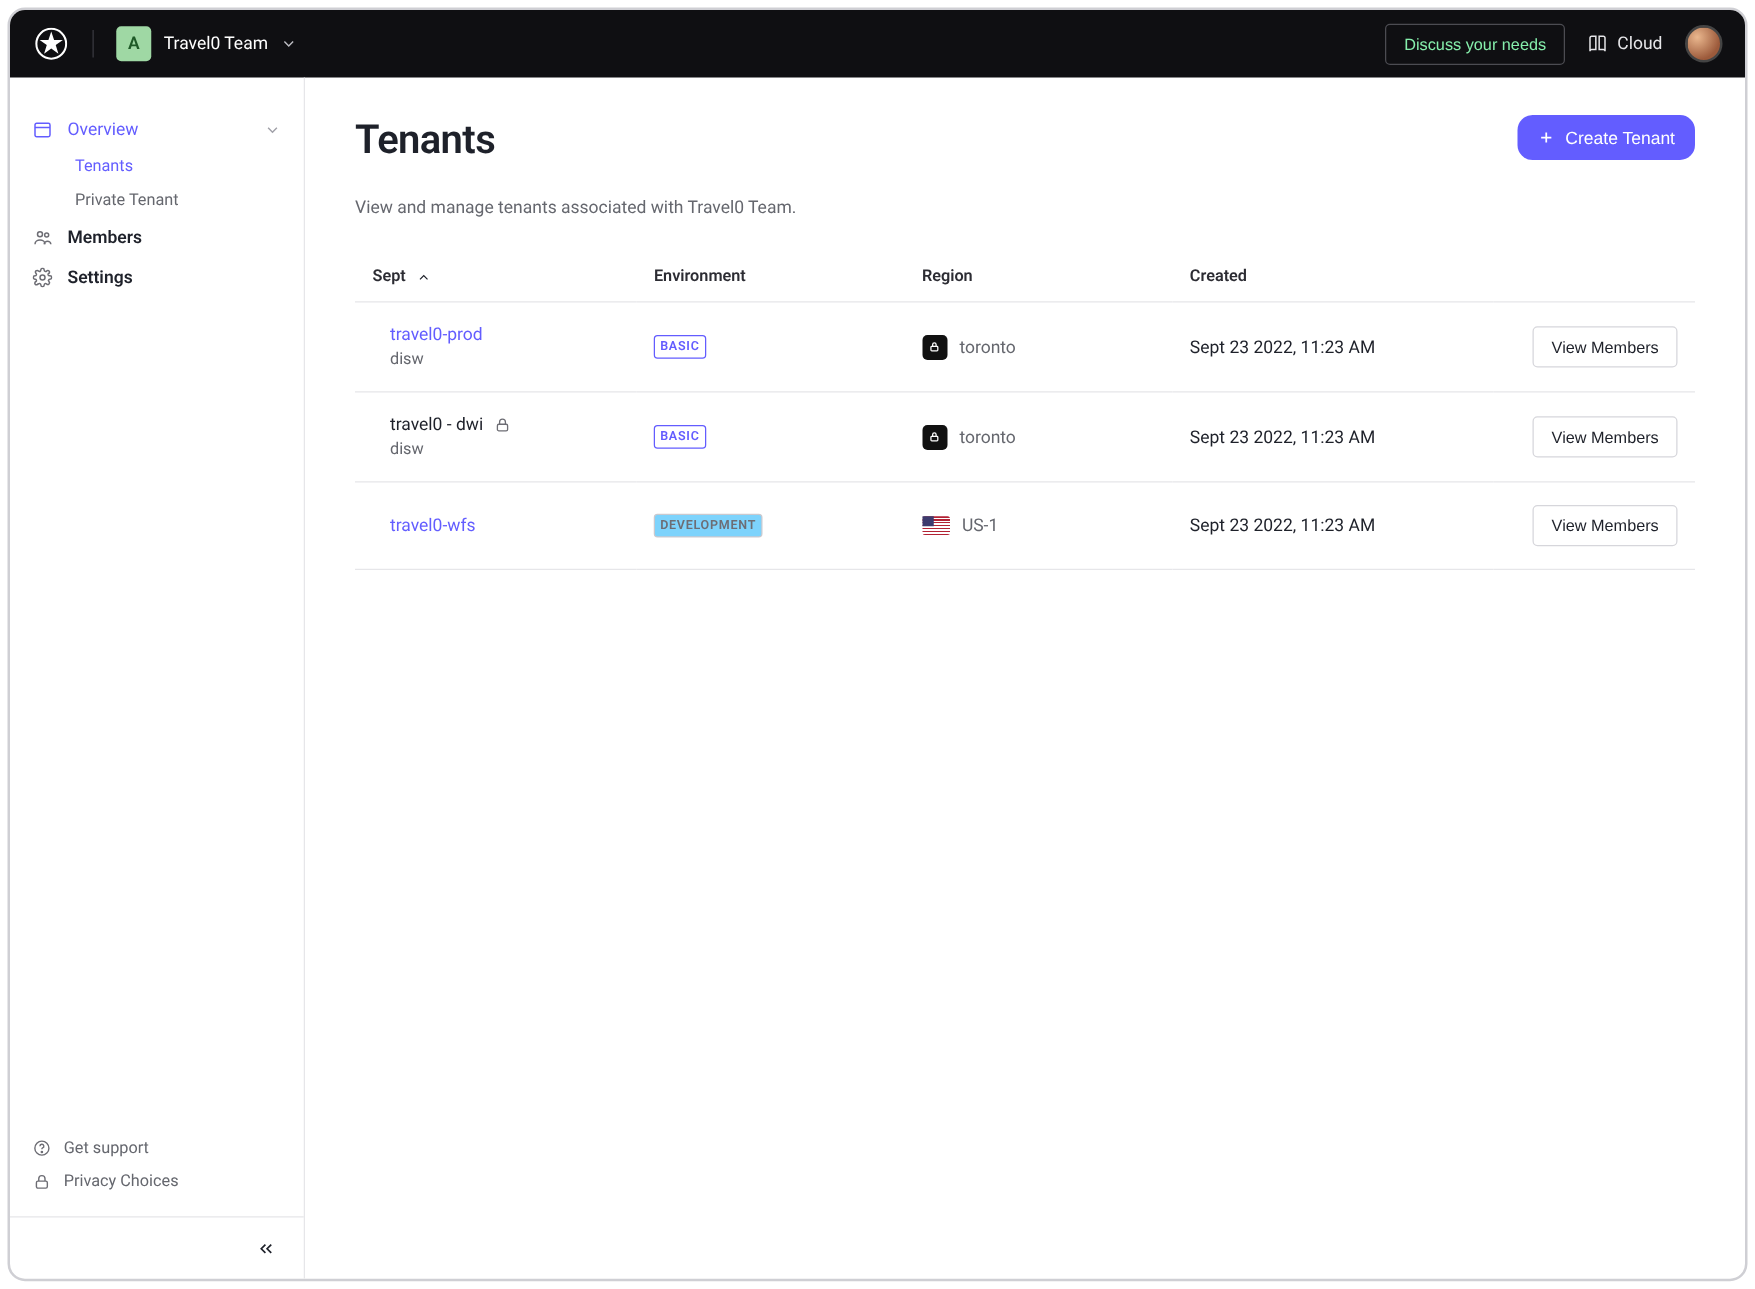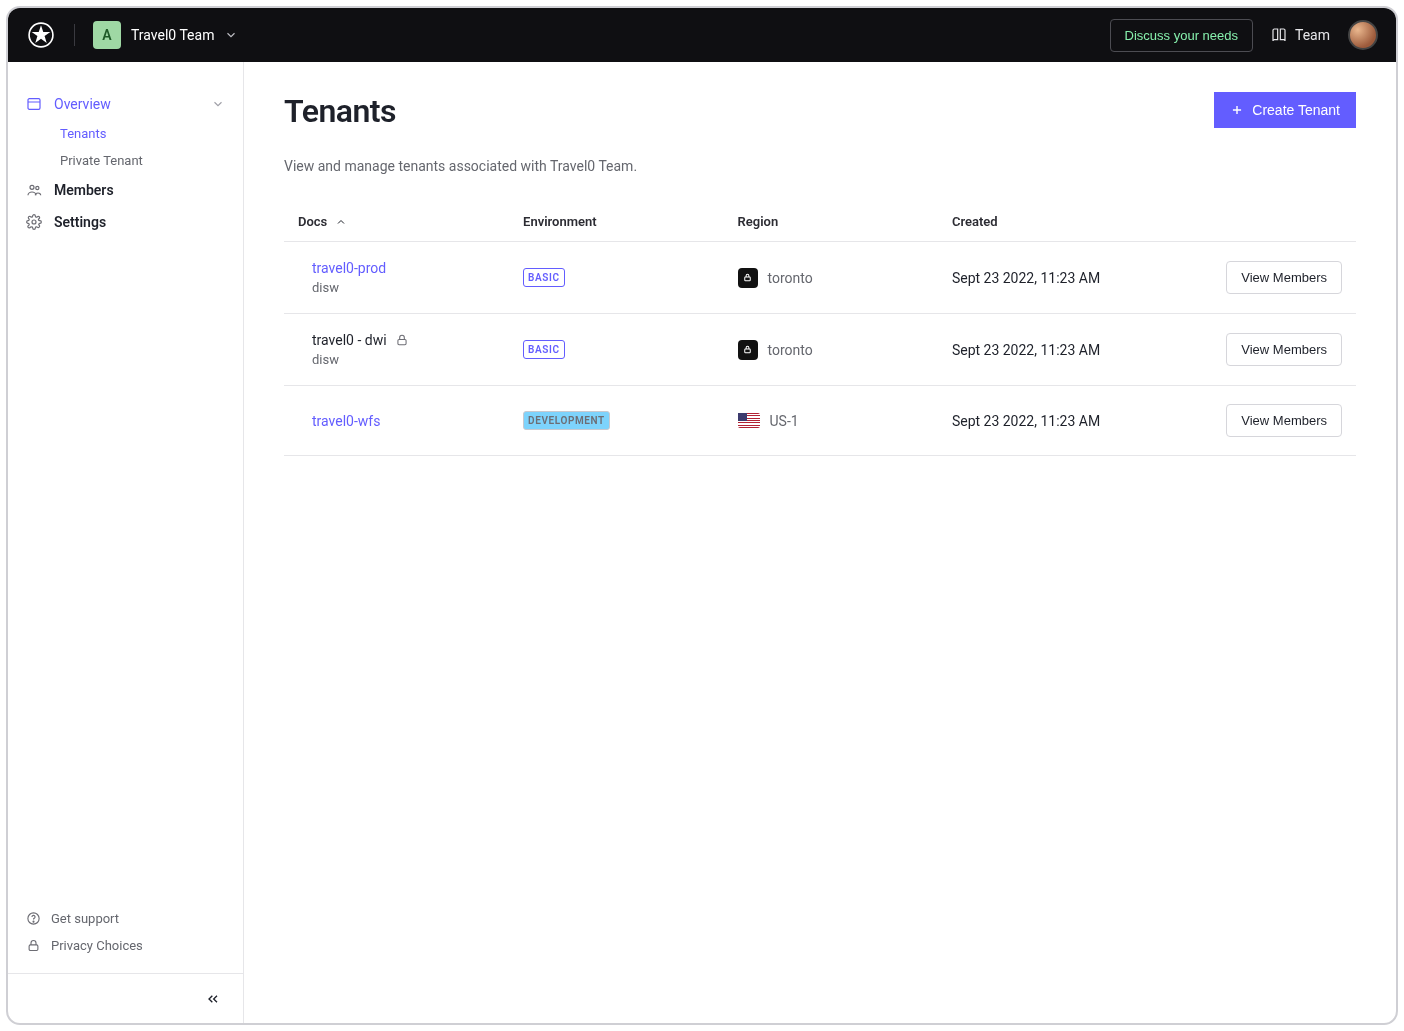--- a/index.html
+++ b/index.html
@@ -36,21 +36,21 @@
   .nav-sub .sub-item { display:block; padding:6px 0; font-size:13px; color:#65676e; cursor:pointer; }
   .nav-sub .sub-item.active { color: var(--accent); }
   .sidebar .footer-links { margin-top:auto; padding:10px 18px 14px; }
   .footer-links .flink { display:flex; align-items:center; gap:10px; font-size:13px; color:var(--muted); padding:6px 0; cursor:pointer;}
   .sidebar .collapse-bar { border-top:1px solid var(--border); height:50px; display:flex; align-items:center; justify-content:flex-end; padding:0 22px; color:#3a3a3f; cursor:pointer;}
   
   .main { flex:1; padding: 30px 40px 40px 40px; overflow:auto; }
   .page-header { display:flex; align-items:flex-start; gap:20px; }
   .page-header h1 { font-size:32px; font-weight:600; margin:0 0 8px 0; letter-spacing:-0.5px;}
   .subtitle { color: var(--muted); font-size:14px; margin:20px 0 28px; }
-  .btn-primary { margin-left:auto; background:var(--accent); color:#fff; border:none; font-size:14px; font-weight:500; padding:10px 16px; border-radius:0; display:flex; align-items:center; gap:8px; cursor:pointer;}
+  .btn-primary { margin-left:auto; background:var(--accent); color:#fff; border:none; font-size:14px; font-weight:500; padding:10px 16px; border-radius:12px; display:flex; align-items:center; gap:8px; cursor:pointer;}
   
   table.tenants { width:100%; border-collapse:collapse; }
   table.tenants thead th { text-align:left; font-size:13px; font-weight:600; color:#2c2c33; padding:12px 14px; border-bottom:1px solid var(--border); }
   table.tenants thead th.name-col { padding-left:14px; }
   table.tenants tbody td { padding:18px 14px; border-bottom:1px solid var(--border); vertical-align:middle; font-size:14px;}
   .name-link { color: var(--accent); font-size:14px; text-decoration:none; cursor:pointer; }
   .name-plain { color: var(--text); font-size:14px; }
   .name-sub { color: var(--muted); font-size:13px; margin-top:4px; }
   .name-row { display:flex; align-items:center; gap:8px; }
   .env-badge { display:inline-block; font-size:10px; letter-spacing:0.6px; font-weight:600; padding:3px 4px; border-radius:3px; border:1px solid; }
@@ -86,21 +86,21 @@
           <polyline points="6 9 12 15 18 9"></polyline>
         </svg>
     </div>
     <div class="spacer"></div>
     <button class="btn-outline-dark">Discuss your needs</button>
     <div class="docs-link">
       <svg width="16" height="16" viewBox="0 0 24 24" stroke="#e6e6e9" stroke-width="1.8" fill="none">
           <path d="M3 5a2 2 0 0 1 2-2h5v16H5a2 2 0 0 0-2 2V5z"></path>
           <path d="M21 5a2 2 0 0 0-2-2h-5v16h5a2 2 0 0 1 2 2V5z"></path>
         </svg>
-      <span>Team</span>
+      <span>Cloud</span>
     </div>
     <div class="avatar"></div>
   </div>
 
   <div class="body">
 
     <aside class="sidebar">
       <nav class="nav">
         <div class="nav-item active">
           <svg width="16" height="16" viewBox="0 0 24 24" fill="none" stroke="#635dff" stroke-width="1.8">
@@ -173,21 +173,21 @@
           <span>Create Tenant</span>
         </button>
       </div>
       <p class="subtitle">View and manage tenants associated with Travel0 Team.</p>
 
       <table class="tenants">
         <thead>
           <tr>
             <th class="name-col" style="width:21%">
               <span class="sort-hdr">
-                <span>Docs</span>
+                <span>Sept</span>
                 <svg width="12" height="12" viewBox="0 0 24 24" stroke="#1e212a" stroke-width="2" fill="none">
                     <polyline points="6 15 12 9 18 15"></polyline>
                   </svg>
               </span>
             </th>
             <th style="width:20%">Environment</th>
             <th style="width:20%">Region</th>
             <th style="width:24%">Created</th>
             <th style="width:15%"></th>
           </tr>

